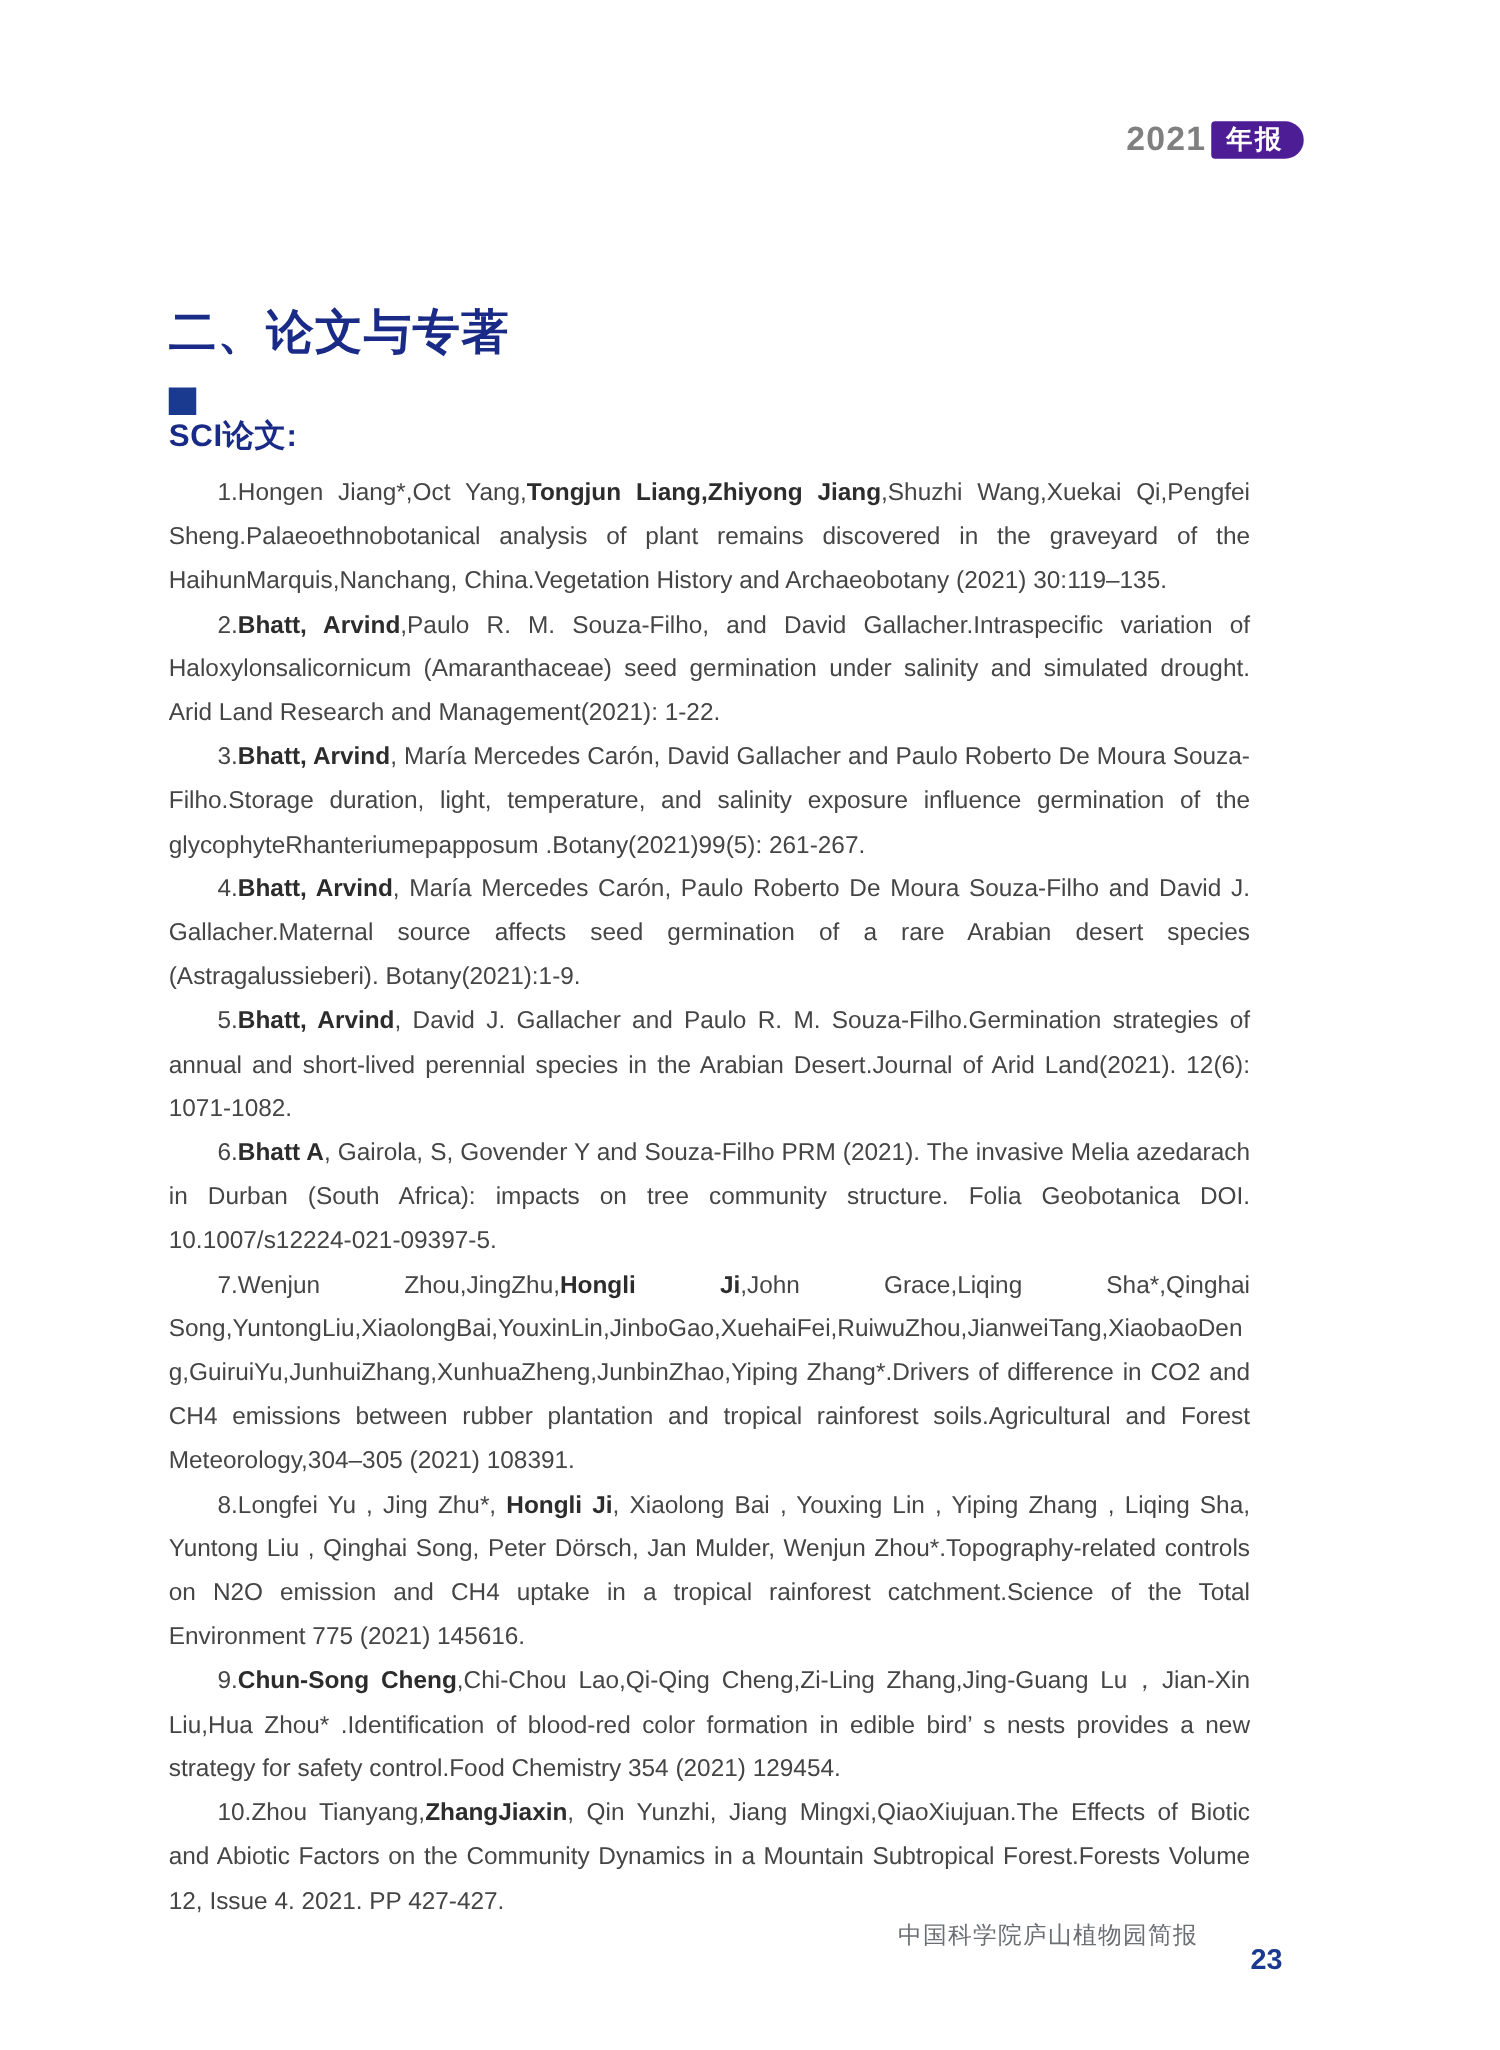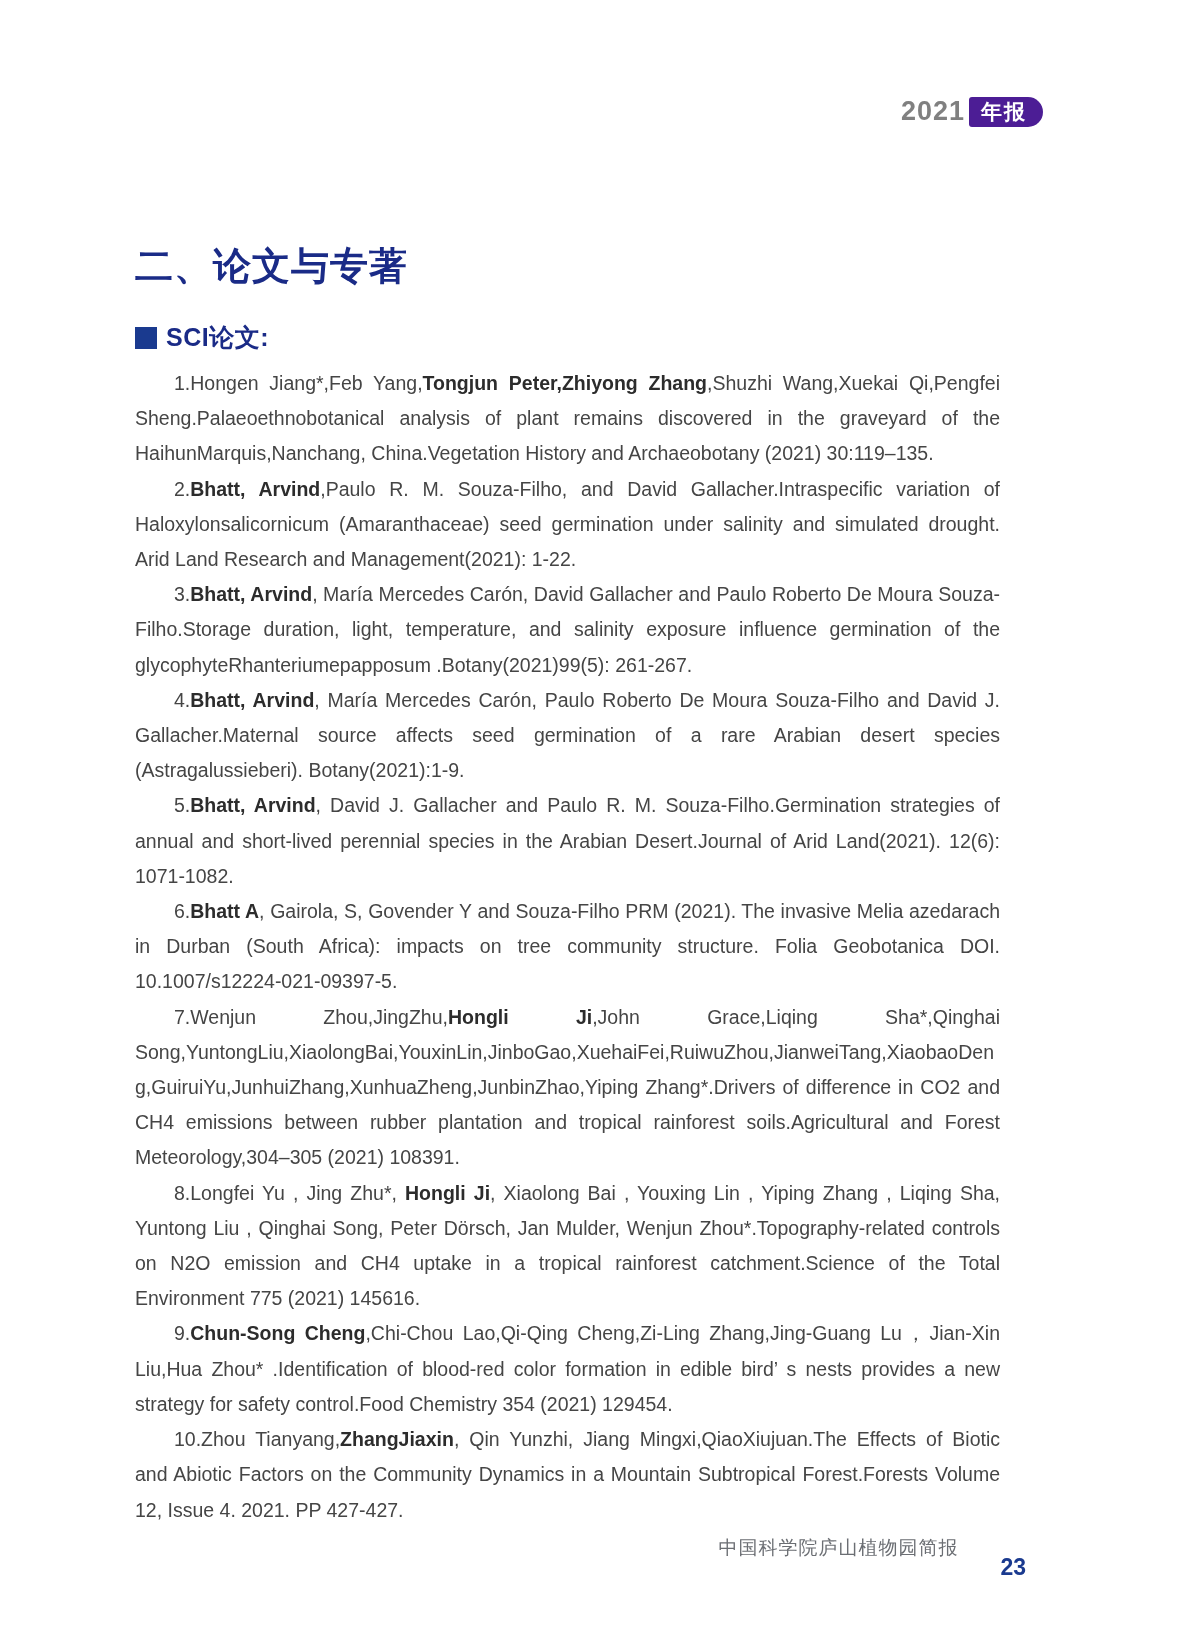--- a/index.html
+++ b/index.html
@@ -49,23 +49,23 @@
   .page-title {
     margin: 0;
     font-size: 38px;
     line-height: 46px;
     font-weight: 700;
     color: #1a2b87;
     letter-spacing: 1px;
     font-family: Liberation Serif, serif;
   }
   .section-header {
-    margin-top: 32px;
+    margin-top: 21px;
     display: flex;
-    align-items: center;
+    flex-direction: column;
   }
   .section-square {
     width: 22px;
     height: 22px;
     background: #1a3a8f;
     margin-right: 9px;
     flex: 0 0 auto;
   }
   .section-label {
     font-size: 25px;
@@ -123,21 +123,21 @@
 
   <div class="content">
     <h1 class="page-title">二、论文与专著</h1>
 
     <div class="section-header">
       <span class="section-square"></span>
       <span class="section-label">SCI论文:</span>
     </div>
 
     <div class="papers">
-        <p class="paper"><span class="">1.Hongen Jiang*,Feb Yang,</span><span class="bold">Tongjun Peter,Zhiyong Zhang</span><span class="">,Shuzhi Wang,Xuekai Qi,Pengfei Sheng.Palaeoethnobotanical analysis of plant remains discovered in the graveyard of the HaihunMarquis,Nanchang, China.Vegetation History and Archaeobotany (2021) 30:119–135.</span></p>
+        <p class="paper"><span class="">1.Hongen Jiang*,Oct Yang,</span><span class="bold">Tongjun Liang,Zhiyong Jiang</span><span class="">,Shuzhi Wang,Xuekai Qi,Pengfei Sheng.Palaeoethnobotanical analysis of plant remains discovered in the graveyard of the HaihunMarquis,Nanchang, China.Vegetation History and Archaeobotany (2021) 30:119–135.</span></p>
         <p class="paper"><span class="">2.</span><span class="bold">Bhatt, Arvind</span><span class="">,Paulo R. M. Souza-Filho, and David Gallacher.Intraspecific variation of Haloxylonsalicornicum (Amaranthaceae) seed germination under salinity and simulated drought. Arid Land Research and Management(2021): 1-22.</span></p>
         <p class="paper"><span class="">3.</span><span class="bold">Bhatt, Arvind</span><span class="">, María Mercedes Carón, David Gallacher and Paulo Roberto De Moura Souza-Filho.Storage duration, light, temperature, and salinity exposure influence germination of the glycophyteRhanteriumepapposum .Botany(2021)99(5): 261-267.</span></p>
         <p class="paper"><span class="">4.</span><span class="bold">Bhatt, Arvind</span><span class="">, María Mercedes Carón, Paulo Roberto De Moura Souza-Filho and David J. Gallacher.Maternal source affects seed germination of a rare Arabian desert species (Astragalussieberi). Botany(2021):1-9.</span></p>
         <p class="paper"><span class="">5.</span><span class="bold">Bhatt, Arvind</span><span class="">, David J. Gallacher and Paulo R. M. Souza-Filho.Germination strategies of annual and short-lived perennial species in the Arabian Desert.Journal of Arid Land(2021). 12(6): 1071-1082.</span></p>
         <p class="paper"><span class="">6.</span><span class="bold">Bhatt A</span><span class="">, Gairola, S, Govender Y and Souza-Filho PRM (2021). The invasive Melia azedarach in Durban (South Africa): impacts on tree community structure. Folia Geobotanica DOI. 10.1007/s12224-021-09397-5.</span></p>
         <p class="paper"><span class="">7.Wenjun Zhou,JingZhu,</span><span class="bold">Hongli Ji</span><span class="">,John Grace,Liqing Sha*,Qinghai Song,YuntongLiu,XiaolongBai,YouxinLin,JinboGao,XuehaiFei,RuiwuZhou,JianweiTang,XiaobaoDeng,GuiruiYu,JunhuiZhang,XunhuaZheng,JunbinZhao,Yiping Zhang*.Drivers of difference in CO2 and CH4 emissions between rubber plantation and tropical rainforest soils.Agricultural and Forest Meteorology,304–305 (2021) 108391.</span></p>
         <p class="paper"><span class="">8.Longfei Yu , Jing Zhu*, </span><span class="bold">Hongli Ji</span><span class="">, Xiaolong Bai , Youxing Lin , Yiping Zhang , Liqing Sha, Yuntong Liu , Qinghai Song, Peter Dörsch, Jan Mulder, Wenjun Zhou*.Topography-related controls on N2O emission and CH4 uptake in a tropical rainforest catchment.Science of the Total Environment 775 (2021) 145616.</span></p>
         <p class="paper"><span class="">9.</span><span class="bold">Chun-Song Cheng</span><span class="">,Chi-Chou Lao,Qi-Qing Cheng,Zi-Ling Zhang,Jing-Guang Lu，Jian-Xin Liu,Hua Zhou* .Identification of blood-red color formation in edible bird’ s nests provides a new strategy for safety control.Food Chemistry 354 (2021) 129454.</span></p>
         <p class="paper"><span class="">10.Zhou Tianyang,</span><span class="bold">ZhangJiaxin</span><span class="">, Qin Yunzhi, Jiang Mingxi,QiaoXiujuan.The Effects of Biotic and Abiotic Factors on the Community Dynamics in a Mountain Subtropical Forest.Forests Volume 12, Issue 4. 2021. PP 427-427.</span></p>
       </div>

